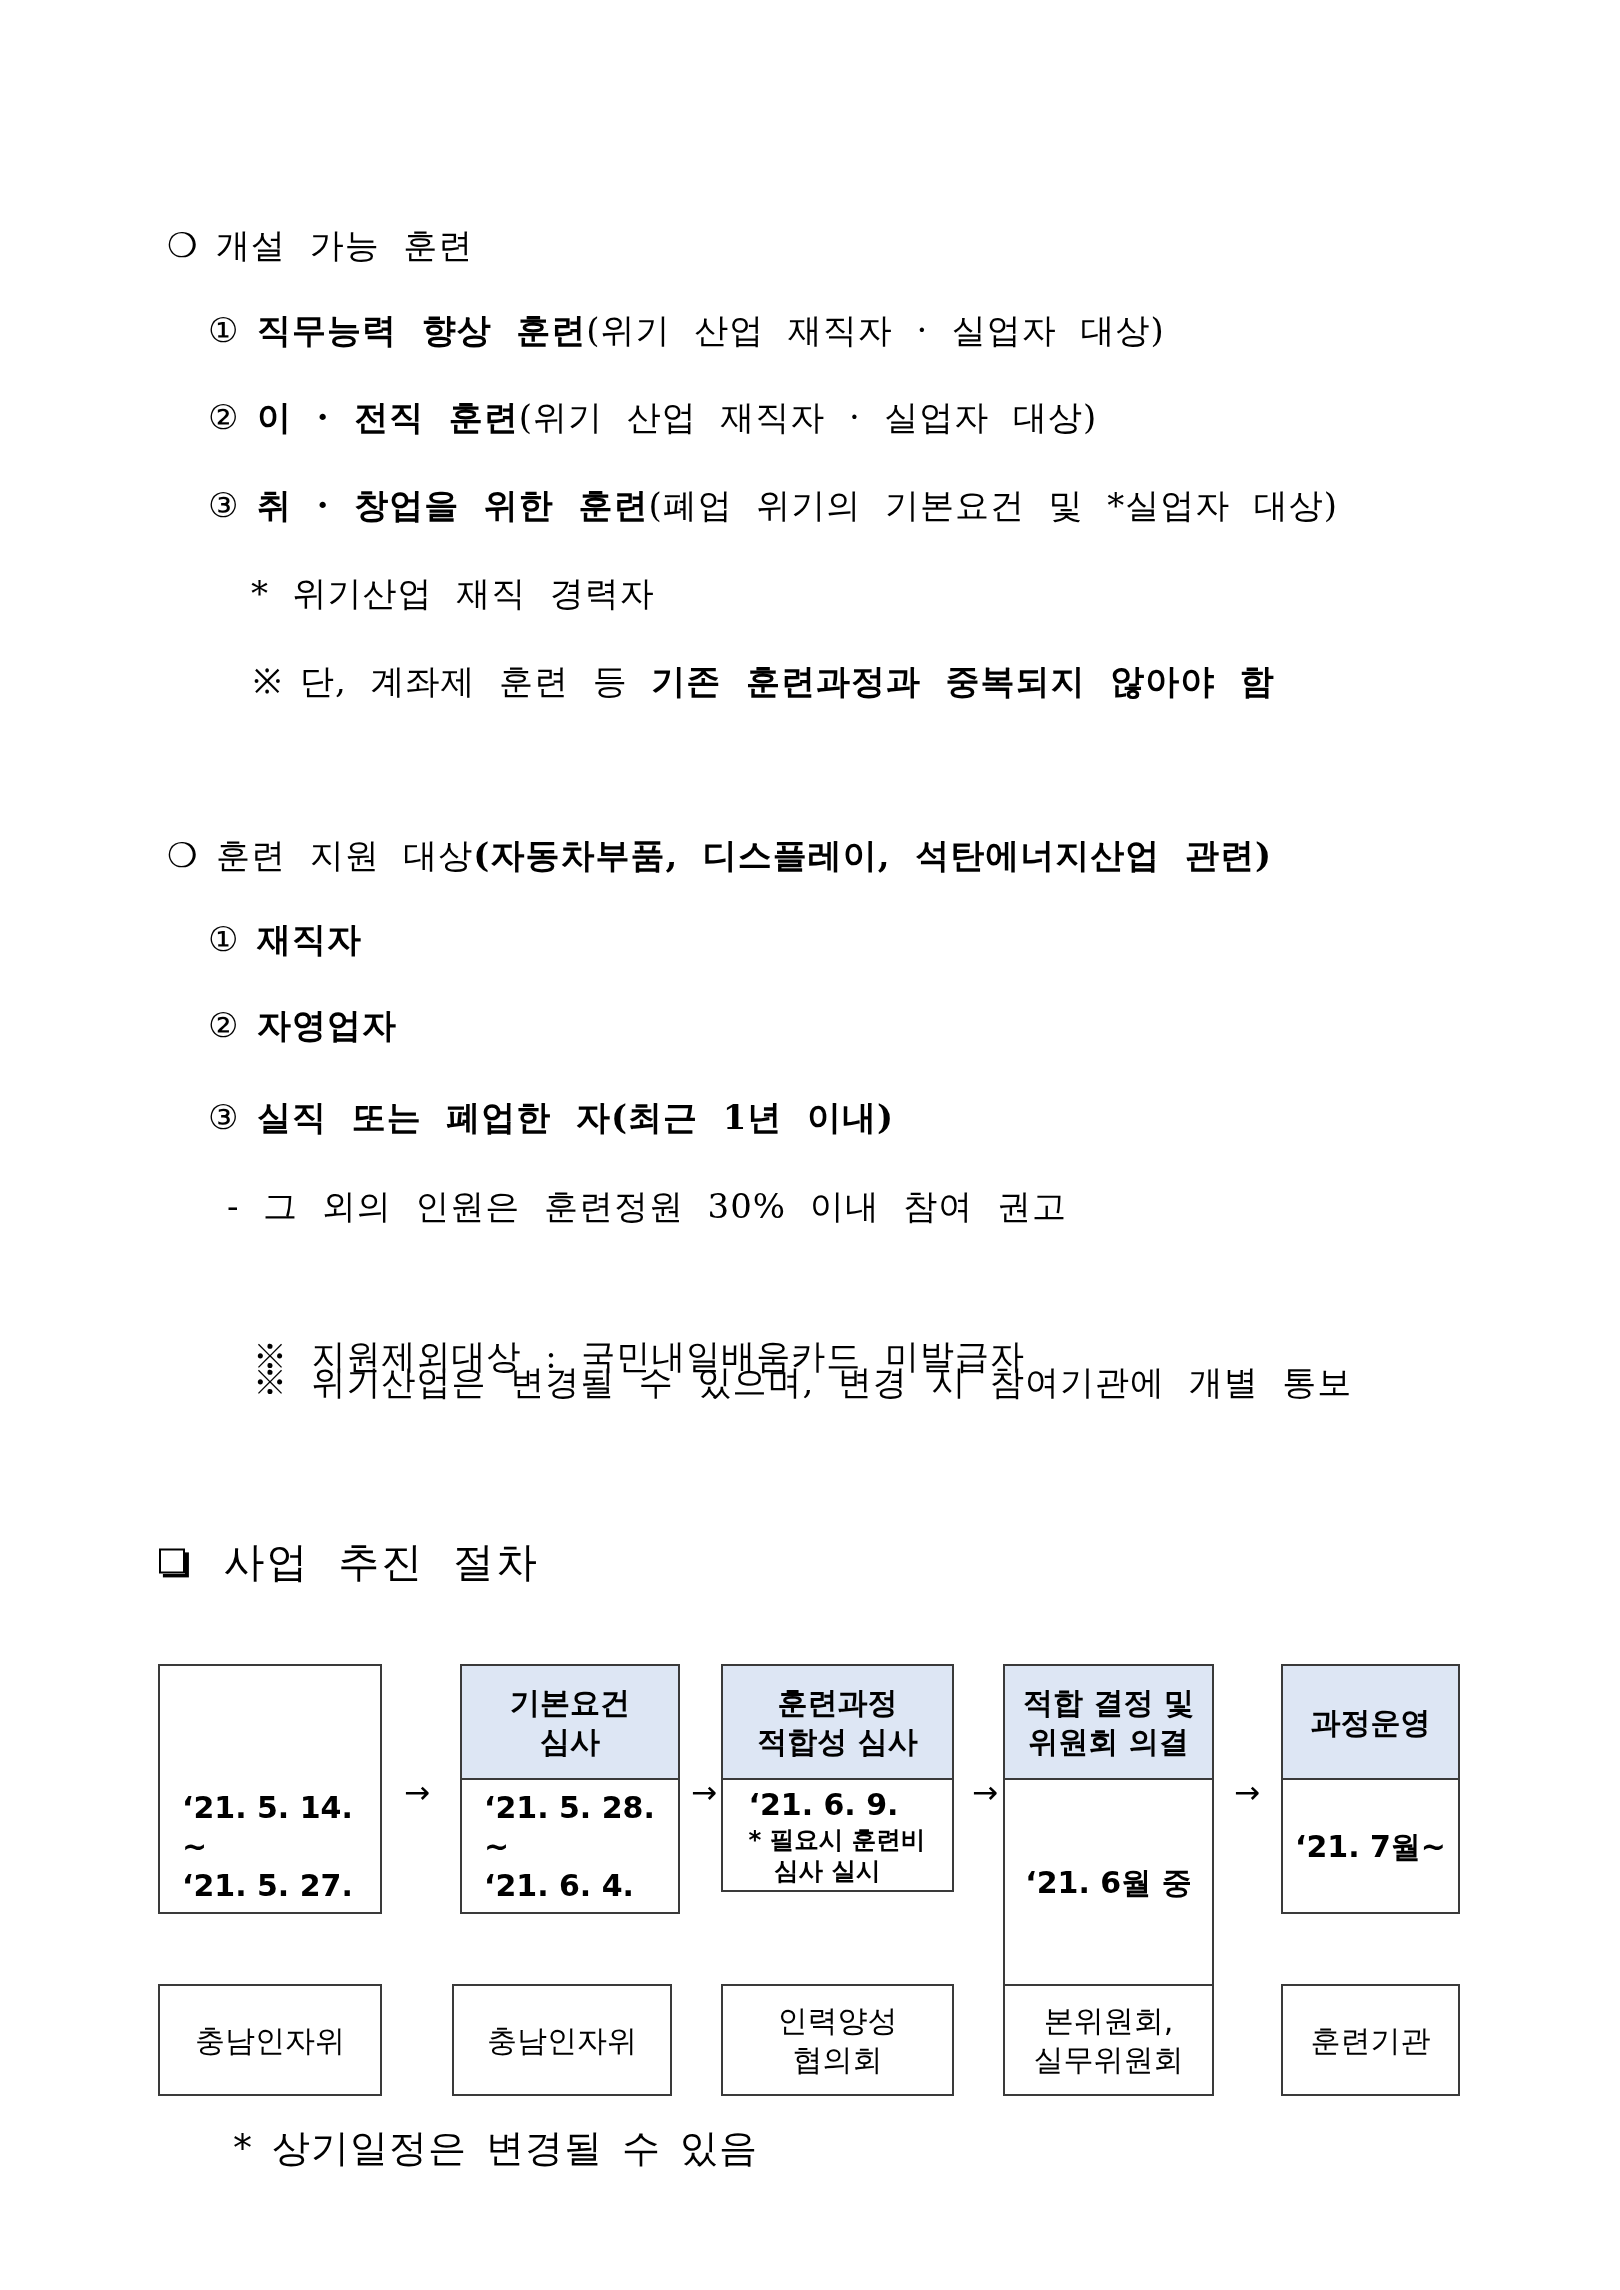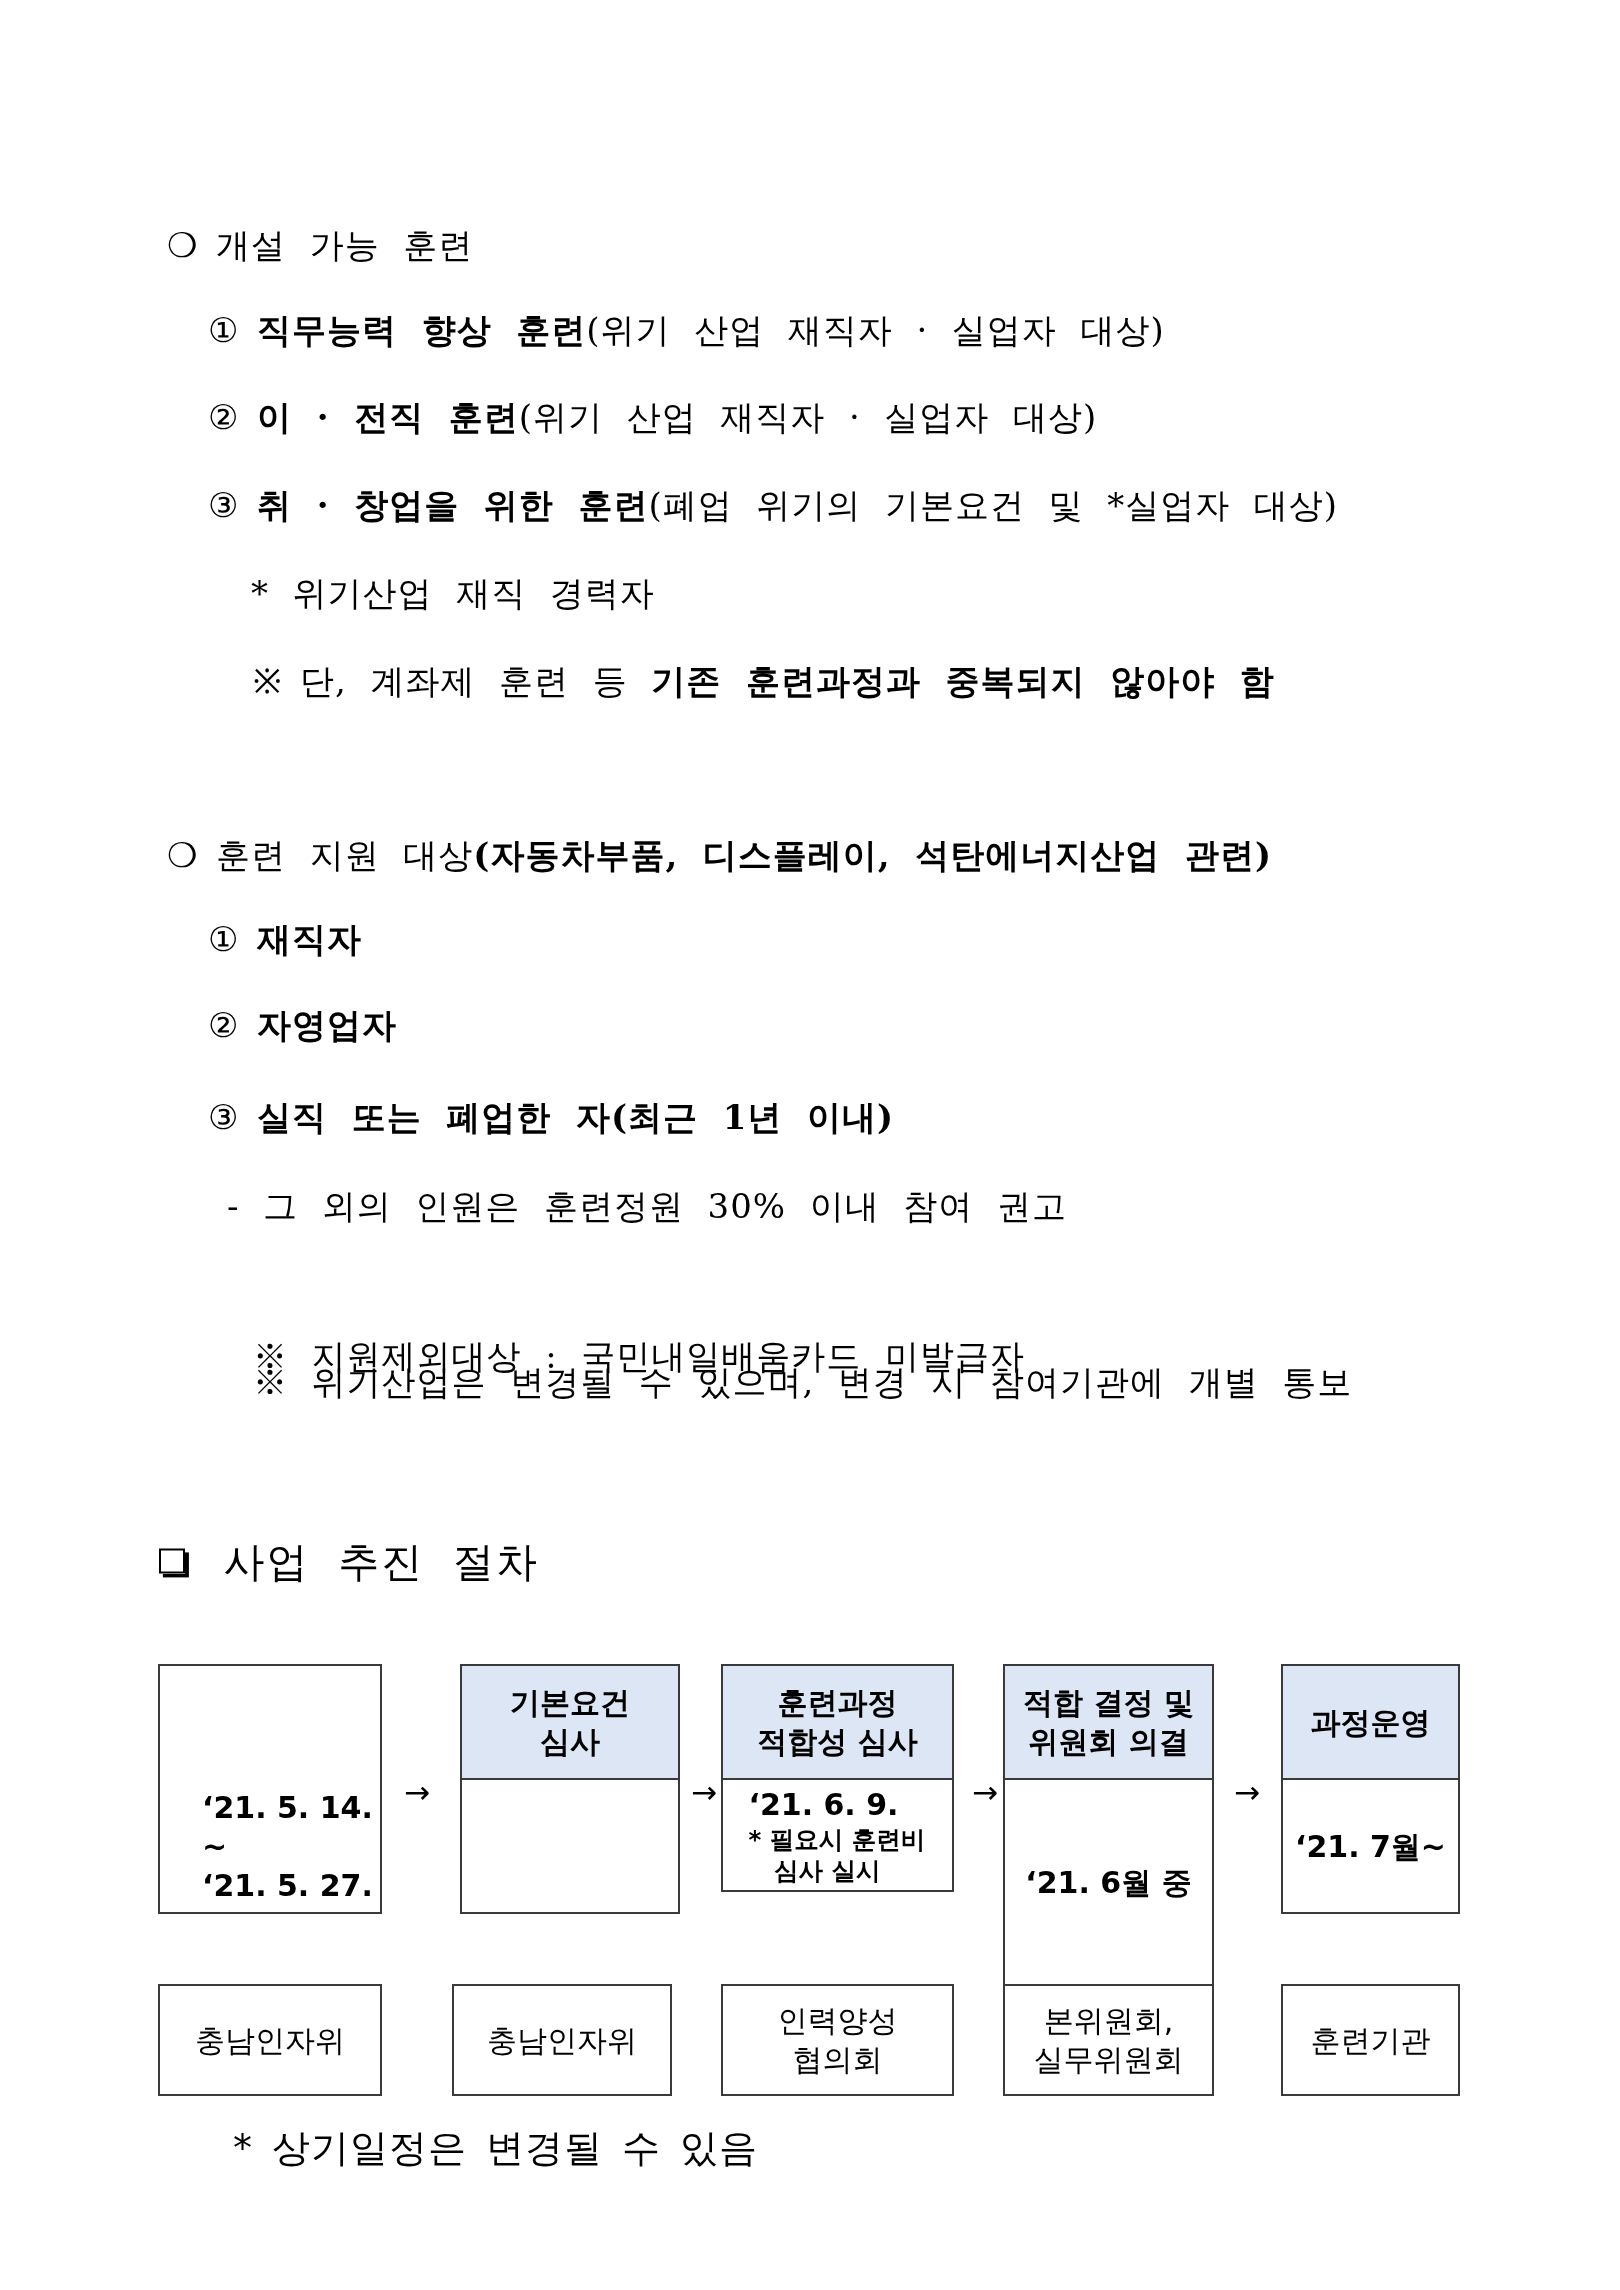--- a/index.html
+++ b/index.html
@@ -15,21 +15,21 @@
   .sq { display: inline-block; width: 21.6px; height: 21.6px; border: 2.9px solid #000;
         box-shadow: 3.9px 3.9px 0 #000; margin-right: 39px; vertical-align: middle; position: relative; top: -3.9px; }
   .flow-box { position: absolute; border: 2px solid #3a3a3a; box-sizing: border-box; background: #fff;
               font-family: "DejaVu Sans", "Liberation Sans", sans-serif; }
   .flow-head { position: absolute; left: 0; right: 0; top: 0; height: 112px; background: #dde6f4;
                border-bottom: 2px solid #3a3a3a; display: flex; align-items: center; justify-content: center;
                text-align: center; font-weight: bold; font-size: 30px; line-height: 39px; }
   .flow-body { position: absolute; left: 0; right: 0; top: 114px; bottom: 0; display: flex; flex-direction: column;
                justify-content: center; font-weight: bold; font-size: 30px; line-height: 39px; }
   .flow-body.center { align-items: center; }
-  .flow-body.left { align-items: flex-start; padding-left: 42px; }
+  .flow-body.left { align-items: flex-start; padding-left: 22px; }
   .flow-body .small { font-size: 24.5px; line-height: 31px; }
   .arrow { position: absolute; font-size: 31px; font-family: "DejaVu Sans", sans-serif; transform: translateY(-50%); }
   .org-box { position: absolute; border: 2px solid #3a3a3a; border-bottom-width: 2.9px; box-sizing: border-box;
              display: flex; align-items: center; justify-content: center; text-align: center;
              font-family: "DejaVu Sans", "Liberation Sans", sans-serif; font-size: 30px; line-height: 39px; }
   .note { position: absolute; font-family: "DejaVu Sans", "Liberation Sans", sans-serif; font-size: 38px;
           white-space: nowrap; transform: translateY(-50%); letter-spacing: 1px; word-spacing: 5.9px; }
 </style>
 </head>
 <body>
@@ -98,20 +98,24 @@
 </div>
 <div class="arrow" style="left:404px; top:1792px;">→</div>
 
 <div class="flow-box" style="left:460px; top:1664px; width:220px; height:250px;">
   <div class="flow-head">
     <div>
         <div>기본요건</div>
         <div>심사</div>
       </div>
   </div>
+  <div class="flow-body left">
+    <div>‘21. 5. 28. ~</div>
+    <div>‘21. 6. 4.</div>
+  </div>
 </div>
 <div class="arrow" style="left:691px; top:1792px;">→</div>
 
 <div class="flow-box" style="left:721px; top:1664px; width:233px; height:228px;">
   <div class="flow-head">
     <div>
         <div>훈련과정</div>
         <div>적합성 심사</div>
       </div>
   </div>

